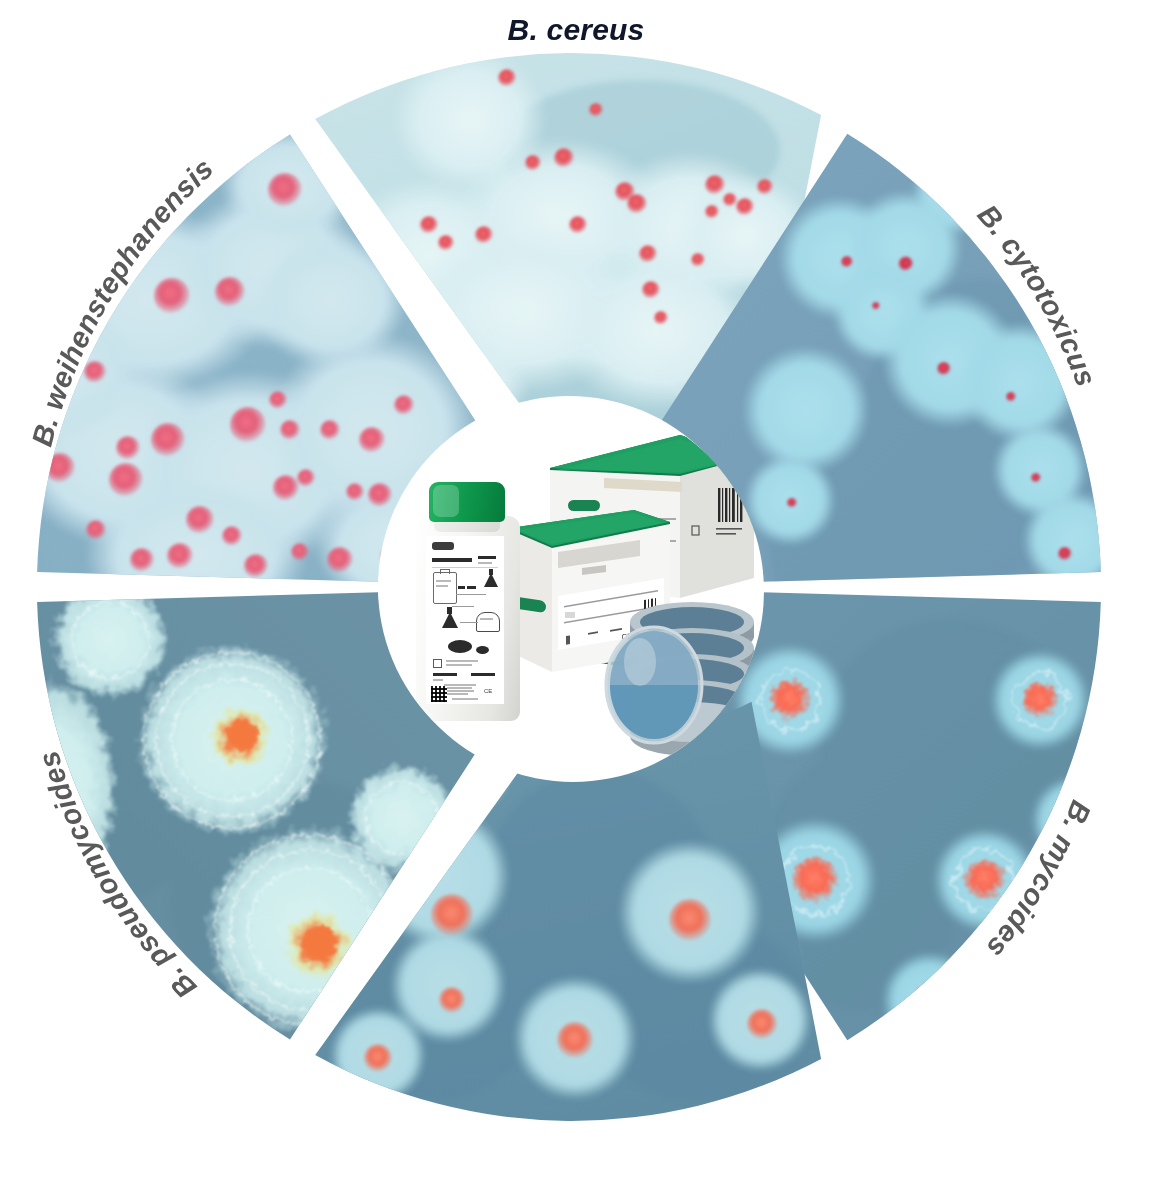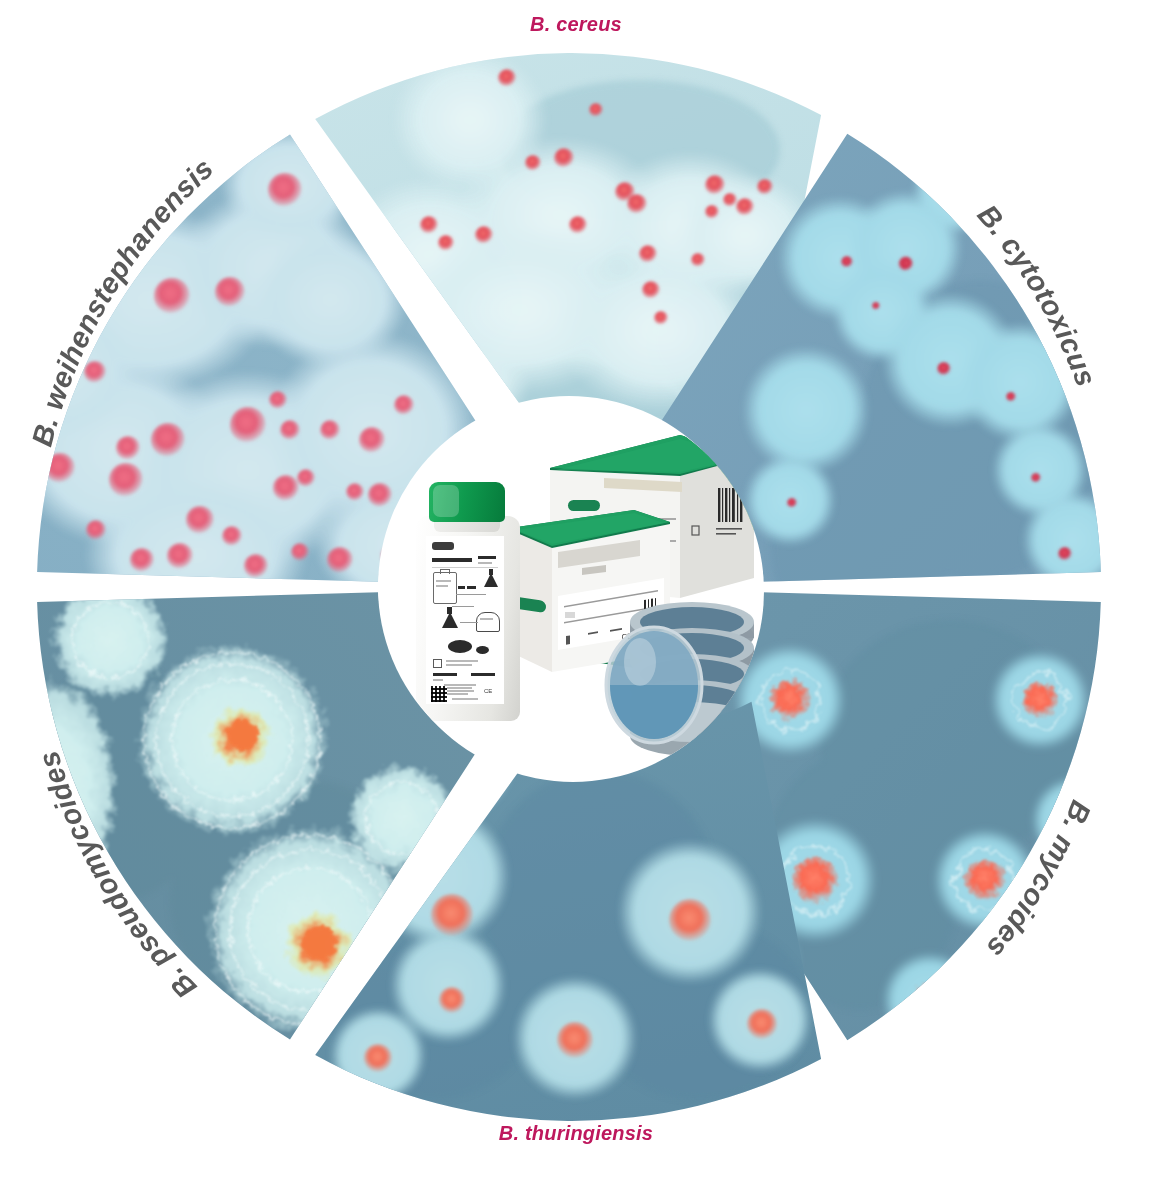--- a/index.html
+++ b/index.html
@@ -8,24 +8,24 @@
     width:1152px;height:1204px;position:relative;overflow:hidden;
     font-family:"Liberation Sans","DejaVu Sans",sans-serif;
   }
   #stage{position:absolute;left:0;top:0;width:1152px;height:1204px;}
   svg.wheel{position:absolute;left:0;top:0;width:1152px;height:1204px;display:block;}
 
   
   .flat-label{
     position:absolute;
     font-style:italic;font-weight:bold;
-    color:#be185d;
+    color:#0f172a;
     letter-spacing:.2px;
     white-space:nowrap;
-    font-size:20px;
+    font-size:30px;
   }
   #label-cereus{left:0;right:0;top:13px;text-align:center;}
   #label-thuringiensis{left:0;right:0;top:1122px;text-align:center;}
 
   
   .curve-text{
     font-style:italic;font-weight:bold;
     font-size:29px;
     fill:#595959;
     letter-spacing:.3px;
@@ -643,21 +643,20 @@
           <div style="position:absolute;left:58px;top:152px;font-size:6px;color:#3a3a3a;font-family:'Liberation Sans',sans-serif;">CE</div>
           <div class="lbl-grey" style="left:26px;top:162px;width:26px;height:1.5px;"></div>
         </div>
       </div>
 
     </div>
   </div>
 
   <div class="flat-label" id="label-cereus">B. cereus</div>
 
-  <div class="flat-label" id="label-thuringiensis">B. thuringiensis</div>
 
   <svg class="curve-layer" viewBox="0 0 1152 1204">
     <text class="curve-text">
       <textPath href="#arcpath-weih" startOffset="50%" text-anchor="middle">B. weihenstephanensis</textPath>
     </text>
     <text class="curve-text">
       <textPath href="#arcpath-cyto" startOffset="50%" text-anchor="middle">B. cytotoxicus</textPath>
     </text>
     <text class="curve-text">
       <textPath href="#arcpath-myco" startOffset="50%" text-anchor="middle">B. mycoides</textPath>

